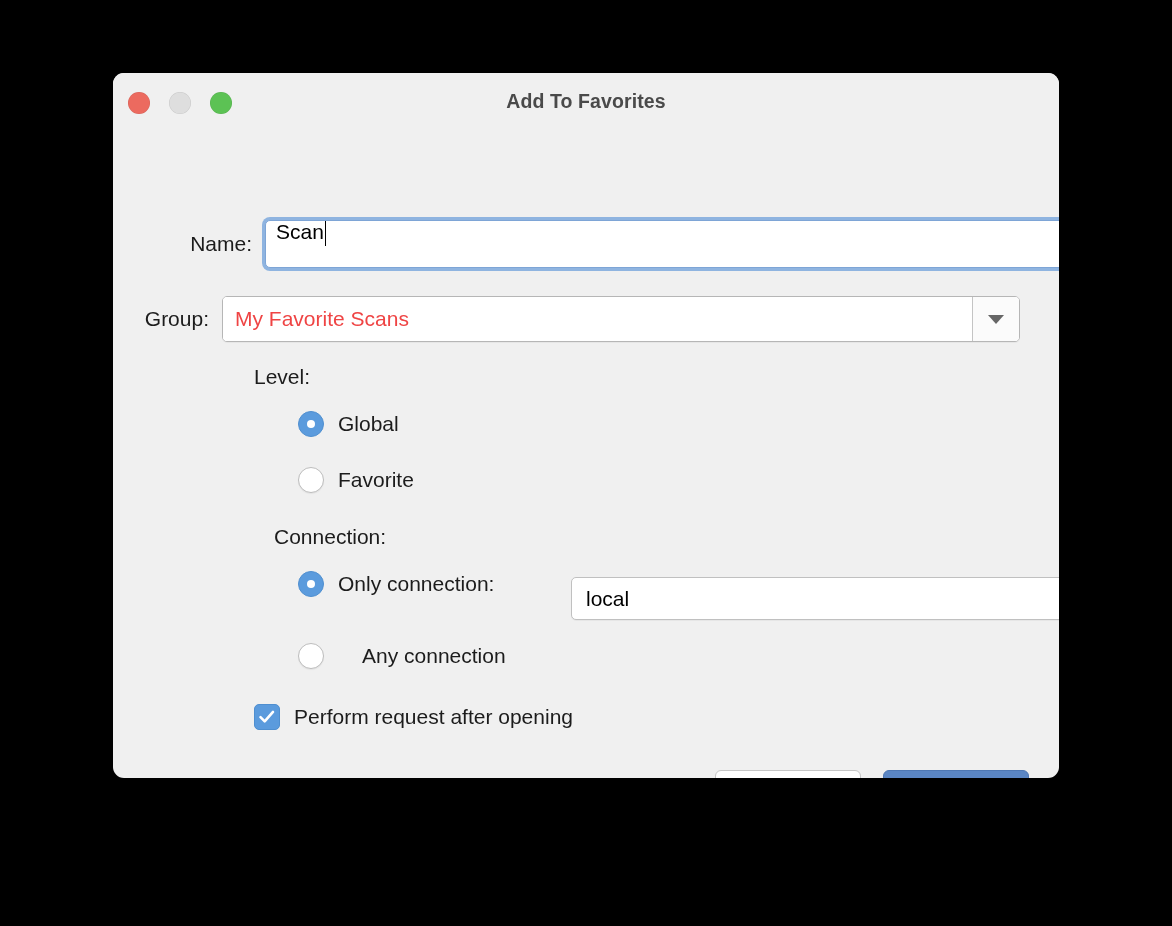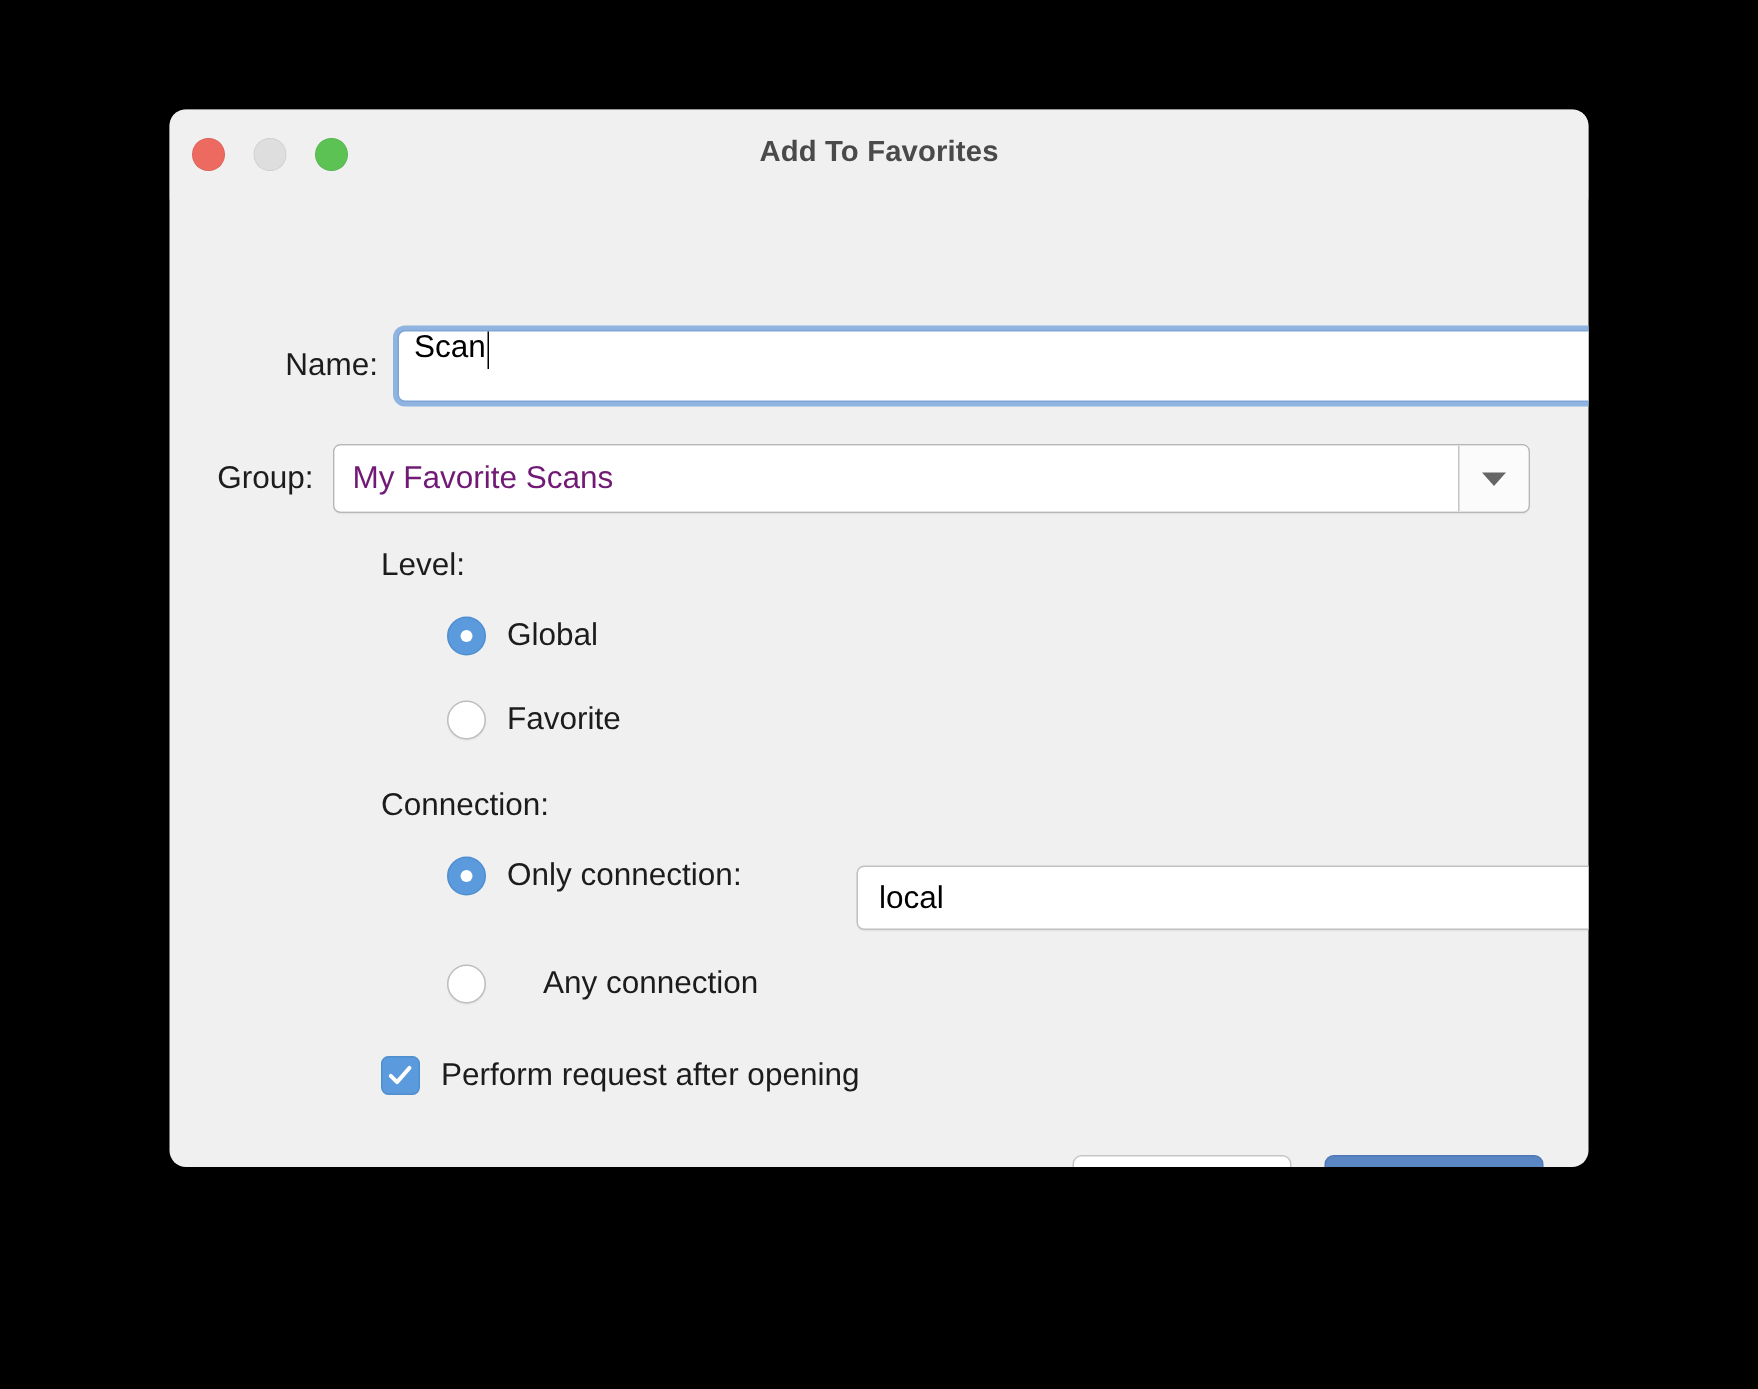--- a/index.html
+++ b/index.html
@@ -128,21 +128,21 @@
     background: #ffffff;
     overflow: hidden;
     box-shadow: 0 1px 0 rgba(0,0,0,0.04);
   }
   .combo-input {
     flex: 1;
     display: flex;
     align-items: center;
     padding-left: 12px;
     font-size: 21px;
-    color: #701a75;
+    color: #ef4444;
     background: #ffffff;
   }
   .combo-arrow-btn {
     width: 46px;
     border-left: 1px solid #c4c4c4;
     background: #fbfbfb;
     display: flex;
     align-items: center;
     justify-content: center;
   }
@@ -154,21 +154,21 @@
   }
 
   
   .section-heading {
     position: absolute;
     left: 141px;
     font-size: 21px;
     color: #1c1c1c;
   }
   .heading-level { top: 232px; }
-  .heading-connection { top: 392px; }
+  .heading-connection { top: 392px; margin-left: 20px; }
 
   
   .radio-row {
     position: absolute;
     display: flex;
     align-items: center;
   }
   .radio {
     width: 26px;
     height: 26px;

